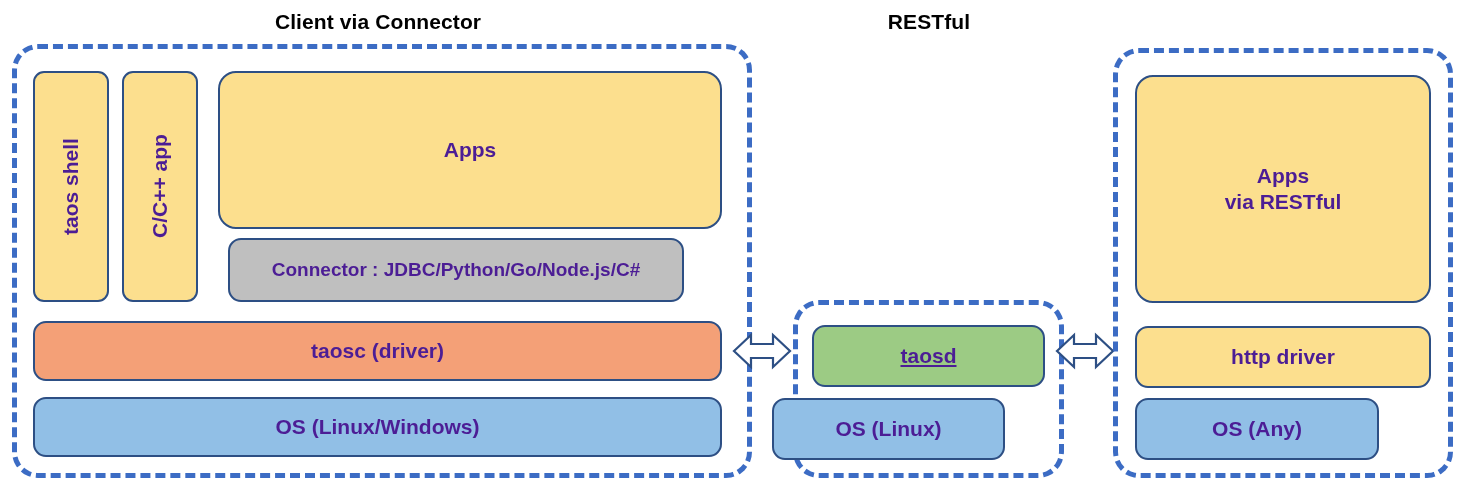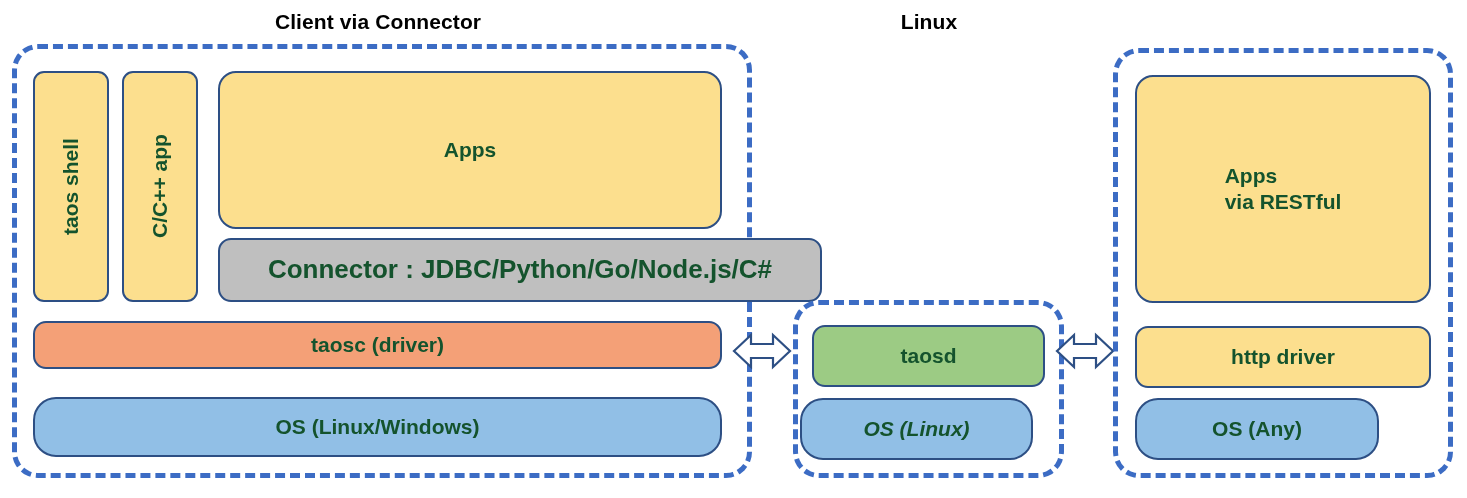--- a/index.html
+++ b/index.html
@@ -42,32 +42,32 @@
 
   
   .node {
     position: absolute;
     box-sizing: border-box;
     border: 2.2px solid #2d4f84;
     border-radius: 13px;
     display: flex;
     align-items: center;
     justify-content: center;
-    text-align: left;
-    color: #14532d;
+    text-align: center;
+    color: #4c1d95;
     font-weight: bold;
     font-size: 21px;
     line-height: 1.22;
     white-space: pre-line;
   }
   .node.yellow  { background: #fcdf8e; }
   .node.gray    { background: #bfbfbf; }
   .node.orange  { background: #f4a077; }
-  .node.blue    { background: #91bfe6; border-radius: 23px; }
-  .node.green   { background: #9ccb84; }
+  .node.blue    { background: #91bfe6; }
+  .node.green   { background: #9ccb84; text-decoration: underline; }
 
   
   .node.vertical {
     writing-mode: vertical-rl;
     transform: rotate(180deg);
     font-size: 21px;
     border-radius: 11px;
   }
 
   
@@ -77,46 +77,46 @@
     height: 46px;
   }
 </style>
 </head>
 <body>
 
 <div id="canvas">
 
   <div class="group-title" style="left:246px; top:11px; width:264px;">Client via Connector</div>
 
-  <div class="group-title" style="left:843px; top:11px; width:172px;">Linux</div>
+  <div class="group-title" style="left:843px; top:11px; width:172px;">RESTful</div>
 
 
   <div class="dashed-box" style="left:12px; top:44px; width:740px; height:434px;"></div>
 
   <div class="node yellow vertical" style="left:33px; top:71px; width:76px; height:231px;">taos shell</div>
 
   <div class="node yellow vertical" style="left:122px; top:71px; width:76px; height:231px;">C/C++ app</div>
 
   <div class="node yellow" style="left:218px; top:71px; width:504px; height:158px; border-radius:18px;">Apps</div>
 
-  <div class="node gray" style="left:218px; top:238px; width:604px; height:64px; font-size:26px;">Connector : JDBC/Python/Go/Node.js/C#</div>
+  <div class="node gray" style="left:228px; top:238px; width:456px; height:64px; font-size:19px;">Connector : JDBC/Python/Go/Node.js/C#</div>
 
-  <div class="node orange" style="left:33px; top:321px; width:689px; height:48px;">taosc (driver)</div>
+  <div class="node orange" style="left:33px; top:321px; width:689px; height:60px;">taosc (driver)</div>
 
   <div class="node blue" style="left:33px; top:397px; width:689px; height:60px;">OS (Linux/Windows)</div>
 
   <svg class="arrow" style="left:732px; top:328px;" viewBox="0 0 60 46">
     <polygon points="2,23 19,7 19,16 41,16 41,7 58,23 41,39 41,30 19,30 19,39" fill="#ffffff" stroke="#2d4f84" stroke-width="2.2" stroke-linejoin="miter"></polygon>
   </svg>
 
   <div class="dashed-box" style="left:793px; top:300px; width:271px; height:178px;"></div>
 
   <div class="node green" style="left:812px; top:325px; width:233px; height:62px;">taosd</div>
 
-  <div class="node blue" style="left:800px; top:398px; width:233px; height:62px;font-style:italic;">OS (Linux)</div>
+  <div class="node blue" style="left:772px; top:398px; width:233px; height:62px;">OS (Linux)</div>
 
   <svg class="arrow" style="left:1055px; top:328px;" viewBox="0 0 60 46">
     <polygon points="2,23 19,7 19,16 41,16 41,7 58,23 41,39 41,30 19,30 19,39" fill="#ffffff" stroke="#2d4f84" stroke-width="2.2" stroke-linejoin="miter"></polygon>
   </svg>
 
   <div class="dashed-box" style="left:1113px; top:48px; width:340px; height:430px;"></div>
 
   <div class="node yellow" style="left:1135px; top:75px; width:296px; height:228px; border-radius:18px;">Apps
 via RESTful</div>
 

